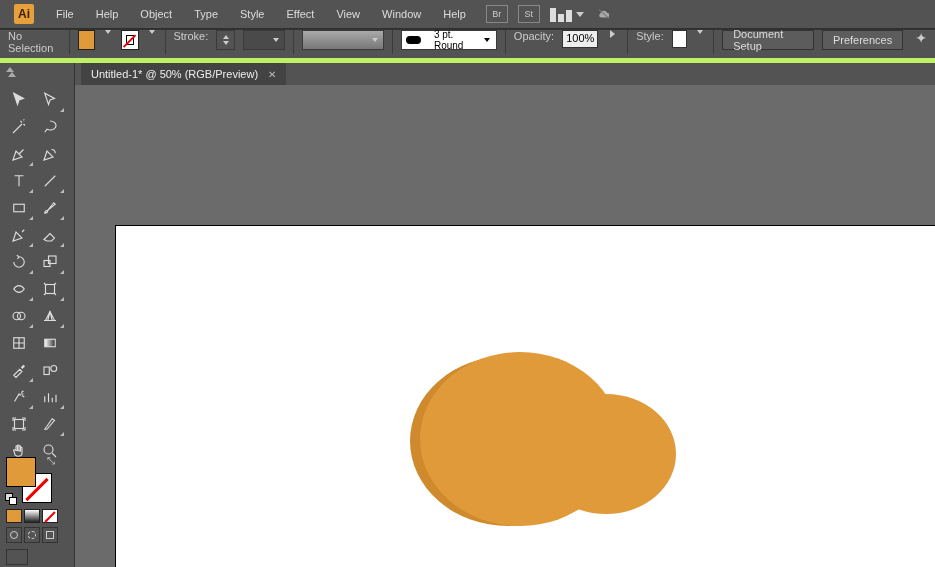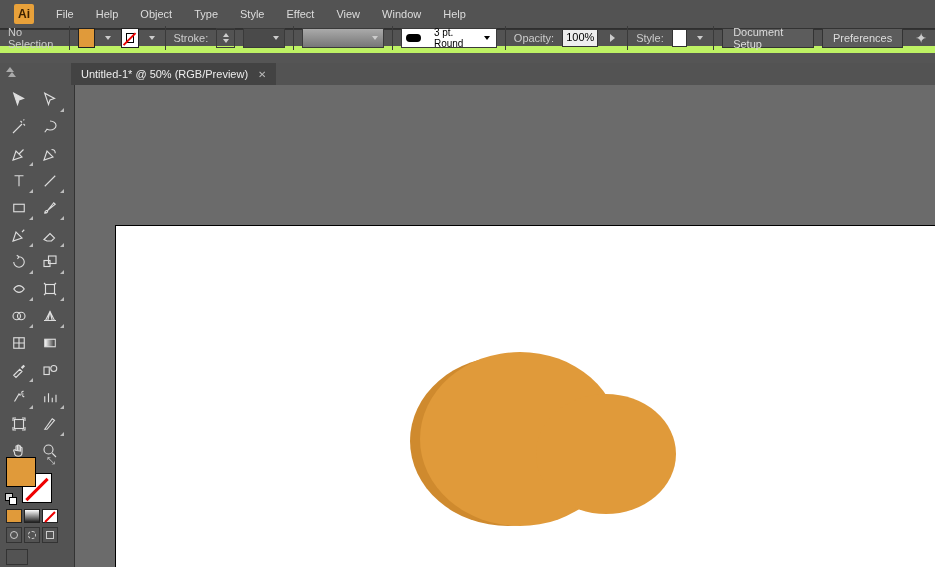--- a/index.html
+++ b/index.html
@@ -15,21 +15,21 @@
   .menubar .arrange span { background:#ddd; width:6px; }
   .menubar .arrange span:nth-child(1){height:14px;}
   .menubar .arrange span:nth-child(2){height:8px;}
   .menubar .arrange span:nth-child(3){height:12px;}
   .menubar .caretdown { width:0;height:0;border-left:4px solid transparent;border-right:4px solid transparent;border-top:5px solid #ccc;margin-left:2px; }
   .menubar .search-cloud { width:20px;height:16px; display:flex;align-items:center;justify-content:center; color:#bbb; font-size:14px; }
 
   .divider-h { height:1px; background:#2f2f2f; }
 
   
-  .controlbar { height: 24px; background: #535353; display:flex; align-items:center; padding: 0 8px; gap:8px; font-size:11px; border-top:1px solid #333;border-bottom:7px solid #bef264; }
+  .controlbar { height: 34px; background: #535353; display:flex; align-items:flex-start; padding: 0 8px; gap:8px; font-size:11px; border-top:1px solid #333;border-bottom:5px solid #bef264; }
   .ctrl-label { color:#ccc; }
   .swatch-fill { width:20px;height:20px; border:1px solid #222; }
   .swatch-stroke { width:20px;height:20px; border:1px solid #222; background:#fff; position:relative; }
   .swatch-stroke::before { content:""; position:absolute; inset:4px; border:1px solid #000;}
   .swatch-stroke::after { content:""; position:absolute; left:-1px; right:-1px; top:50%; height:2px; background:#e00; transform: rotate(-45deg);}
   .lil-caret { width:0;height:0;border-left:3px solid transparent;border-right:3px solid transparent;border-top:4px solid #ccc;margin:0 2px; }
   .vsep { width:1px; height:24px; background:#3a3a3a; }
   .stroke-spinner { width:22px;height:20px;border:1px solid #3a3a3a;display:flex;flex-direction:column;justify-content:center;align-items:center;gap:2px; }
   .stroke-spinner .up,.stroke-spinner .down{width:0;height:0;border-left:3px solid transparent;border-right:3px solid transparent;}
   .stroke-spinner .up{border-bottom:4px solid #ccc;}
@@ -38,21 +38,21 @@
   .brush-prev { height:20px; background:linear-gradient(#aaa,#777); border:1px solid #3a3a3a; display:flex;align-items:center;justify-content:flex-end;padding-right:3px; }
   .varwidth { height:20px; background:#fff; border:1px solid #3a3a3a;color:#000;display:flex;align-items:center;gap:13px;padding:0 4px; }
   .varwidth .shape { width:22px;height:8px;background:#000;border-radius:50%/100%; }
   .opacity-field { width:40px;height:18px;background:#eee;color:#000;border:1px solid #333;padding:1px 3px;text-align:right; }
   .style-swatch { width:18px;height:18px;background:#fff;border:1px solid #333; }
   .btn { height:20px;padding:0 10px;border:1px solid #333;background:#5c5c5c;display:flex;align-items:center;color:#ddd;cursor:default; }
   .star-nav { font-size:14px;color:#ccc;margin-left:4px; }
   .caret-right{width:0;height:0;border-top:4px solid transparent;border-bottom:4px solid transparent;border-left:5px solid #ccc;}
 
   
-  .tabrow { position:absolute; left:71px; right:0; top:63px; height:22px; background:#535353; display:flex; align-items:flex-end; }
+  .tabrow { position:absolute; left:81px; right:0; top:63px; height:22px; background:#535353; display:flex; align-items:flex-end; }
   .tab { height:22px; background:#434343; padding:4px 10px; display:flex; align-items:center; gap:10px; font-size:11px; color:#eee; }
   .tab .x { color:#bbb; cursor:pointer; font-size:10px; }
 
   .canvas-wrap { position:absolute; left:75px; top:85px; right:0; bottom:0; background:#6b6b6b; overflow:hidden; }
   .artboard { position:absolute; left:40px; top:140px; width:900px; height:600px; background:#fff; border:1px solid #000; }
   
   .blob-back  { position:absolute; width:196px; height:170px; background:#cf8a2e; border-radius:50%; left:294px; top:130px; }
   .blob-main  { position:absolute; width:200px; height:174px; background:#e09a3a; border-radius:50%; left:304px; top:126px; }
   .blob-small { position:absolute; width:140px; height:120px; background:#e09a3a; border-radius:50%; left:420px; top:168px; }
 
@@ -94,20 +94,38 @@
   <div class="app-logo">Ai</div>
   <div class="menu-item">File</div>
   <div class="menu-item">Help</div>
   <div class="menu-item">Object</div>
   <div class="menu-item">Type</div>
   <div class="menu-item">Style</div>
   <div class="menu-item">Effect</div>
   <div class="menu-item">View</div>
   <div class="menu-item">Window</div>
   <div class="menu-item">Help</div>
+  <div class="menu-tail">
+    <div class="badge">Br</div>
+    <div class="badge">St</div>
+    <div style="display:flex;align-items:center;">
+      <div class="arrange">
+          <span></span>
+          <span></span>
+          <span></span>
+        </div>
+      <div class="caretdown"></div>
+    </div>
+    <div class="search-cloud">
+      <svg viewBox="0 0 24 24" width="18" height="14">
+          <path fill="#aaa" d="M7 18h10a4 4 0 0 0 0-8 6 6 0 0 0-11.5 1.5A3.5 3.5 0 0 0 7 18z"></path>
+          <path stroke="#777" stroke-width="2" fill="none" d="M3 4 L21 20"></path>
+        </svg>
+    </div>
+  </div>
 </div>
 
 <div class="divider-h"></div>
 
 <div class="controlbar">
   <span class="ctrl-label">No Selection</span>
   <div class="vsep"></div>
   <div class="swatch-fill" style="background: rgb(224, 154, 58);"></div>
   <div class="lil-caret"></div>
   <div class="swatch-stroke"></div>

